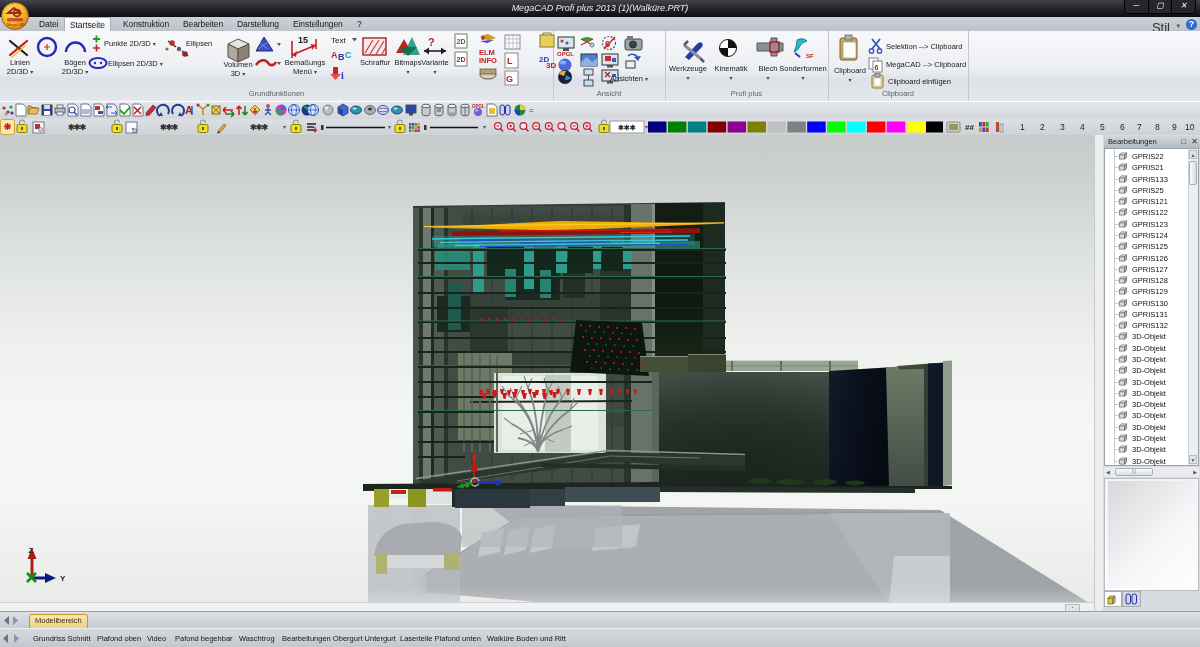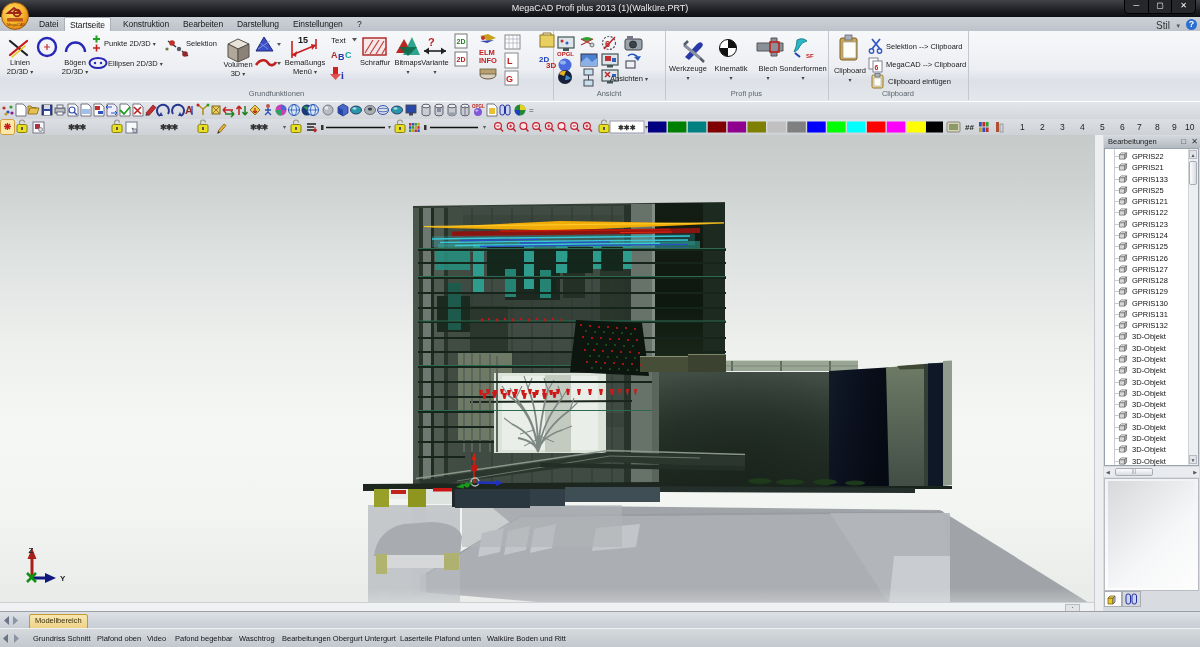--- a/index.html
+++ b/index.html
@@ -1,35 +1,35 @@
 <!DOCTYPE html>
 <html><head>
 <meta charset="utf-8">
 <style>
   html,body{margin:0;padding:0;width:1200px;height:647px;overflow:hidden;
     font-family:"Liberation Sans", sans-serif;}
   .abs{position:absolute;}
   #stage{position:relative;width:1200px;height:647px;background:#D5D8DD;}
   
   #title{left:0;top:0;width:1200px;height:30px;
-    background:linear-gradient(#404348,#1e1f24 35%,#0a0b0e 60%,#17181c);}
+    background:linear-gradient(#404348,#1e1f24 35%,#0a0b0e 60%,#17181c);font-style:italic;}
   #title .txt{position:absolute;left:0;right:0;top:2.5px;text-align:center;color:#ececec;font-size:9px;}
   #winbtns{position:absolute;right:4px;top:0;width:70px;height:13px;background:#26272b;
      border:1px solid #000;border-top:none;border-radius:0 0 5px 5px;display:flex;}
   #winbtns div{flex:1;color:#fff;text-align:center;font-size:8px;line-height:11px;border-right:1px solid #000;}
   #winbtns div:last-child{border-right:none;}
   
   #tabrow{left:0;top:17px;width:1200px;height:14px;background:linear-gradient(#cdd2d8,#bec3cb);border-bottom:1px solid #aab0b8;}
   .tab{position:absolute;top:0;height:14px;font-size:8.5px;color:#1a1a1a;padding:2px 5px 0 5px;letter-spacing:-0.1px;}
   .tab.sel{background:linear-gradient(#fbfcfd,#f2f4f6);border:1px solid #aab0b8;border-bottom:none;border-radius:2px 2px 0 0;top:0px;}
   #logo{left:1px;top:2px;width:26px;height:26px;border-radius:50%;z-index:60;
     background:radial-gradient(circle at 40% 35%, #ffe070 0%, #f8b830 45%, #e08010 80%, #c06808 100%);
     border:1px solid #a05c10;}
   #logo svg{position:absolute;left:0;top:0;}
-  #stil{position:absolute;right:30px;top:3px;font-size:10px;color:#333;}
+  #stil{position:absolute;right:30px;top:3px;font-size:13px;color:#333;}
   #stilarr{position:absolute;right:20px;top:5px;font-size:7px;color:#555;}
   #helpq{position:absolute;right:3px;top:2px;width:11px;height:11px;border-radius:50%;background:#2a6fd0;color:#fff;
      font-size:9px;font-weight:bold;text-align:center;line-height:11px;}
   
   #ribbon{left:0;top:31px;width:1200px;height:70px;
     background:linear-gradient(#f7f8fa,#eceef2 55%,#dde1e7 70%,#e4e8ec);border-bottom:1px solid #b8bcc2;}
   .grp{position:absolute;top:0;height:69px;border-right:1px solid #c3c8cf;}
   .grplabel{position:absolute;bottom:2px;left:0;right:0;text-align:center;font-size:7.5px;color:#5c646c;}
   .rlab{position:absolute;font-size:7.5px;color:#1a1a1a;text-align:center;white-space:nowrap;}
   .dd{color:#444;font-size:6px;}
@@ -305,21 +305,21 @@
         <rect x="875" y="42.5" width="5" height="3.5" fill="#aab2ba" stroke="#667" stroke-width="0.7"></rect>
         <rect x="874" y="47" width="7" height="8" fill="#fdfdf5" stroke="#aaa" stroke-width="0.6"></rect>
       </g>
     </svg>
 
     <div class="rlab" style="left:4px;top:27px;width:32px;">Linien<br>2D/3D <span class="dd">▾</span></div>
     <div class="rlab" style="left:31px;top:27px;width:32px;margin-top:44px;">Kreise<br>2D/3D <span class="dd">▾</span></div>
     <div class="rlab" style="left:59px;top:27px;width:32px;">Bögen<br>2D/3D <span class="dd">▾</span></div>
     <div class="rlab" style="left:104px;top:8px;">Punkte 2D/3D <span class="dd">▾</span></div>
     <div class="rlab" style="left:108px;top:28px;">Ellipsen 2D/3D <span class="dd">▾</span></div>
-    <div class="rlab" style="left:186px;top:8px;">Selektion</div>
+    <div class="rlab" style="left:186px;top:8px;">Ellipsen</div>
     <div class="rlab" style="left:222px;top:29px;width:32px;">Volumen<br>3D <span class="dd">▾</span></div>
     <div class="rlab" style="left:283px;top:27px;width:44px;">Bemaßungs<br>Menü <span class="dd">▾</span></div>
     <div class="rlab" style="left:360px;top:27px;">Schraffur</div>
     <div class="rlab" style="left:394px;top:27px;width:28px;">Bitmaps<br><span class="dd">▾</span></div>
     <div class="rlab" style="left:421px;top:27px;width:28px;">Variante<br><span class="dd">▾</span></div>
     <div class="rlab" style="left:610px;top:43px;">Ansichten <span class="dd">▾</span></div>
     <div class="rlab" style="left:666px;top:33px;width:44px;">Werkzeuge<br><span class="dd">▾</span></div>
     <div class="rlab" style="left:712px;top:33px;width:38px;">Kinematik<br><span class="dd">▾</span></div>
     <div class="rlab" style="left:752px;top:33px;width:32px;">Blech<br><span class="dd">▾</span></div>
     <div class="rlab" style="left:772px;top:33px;width:62px;">Sonderformen<br><span class="dd">▾</span></div>

